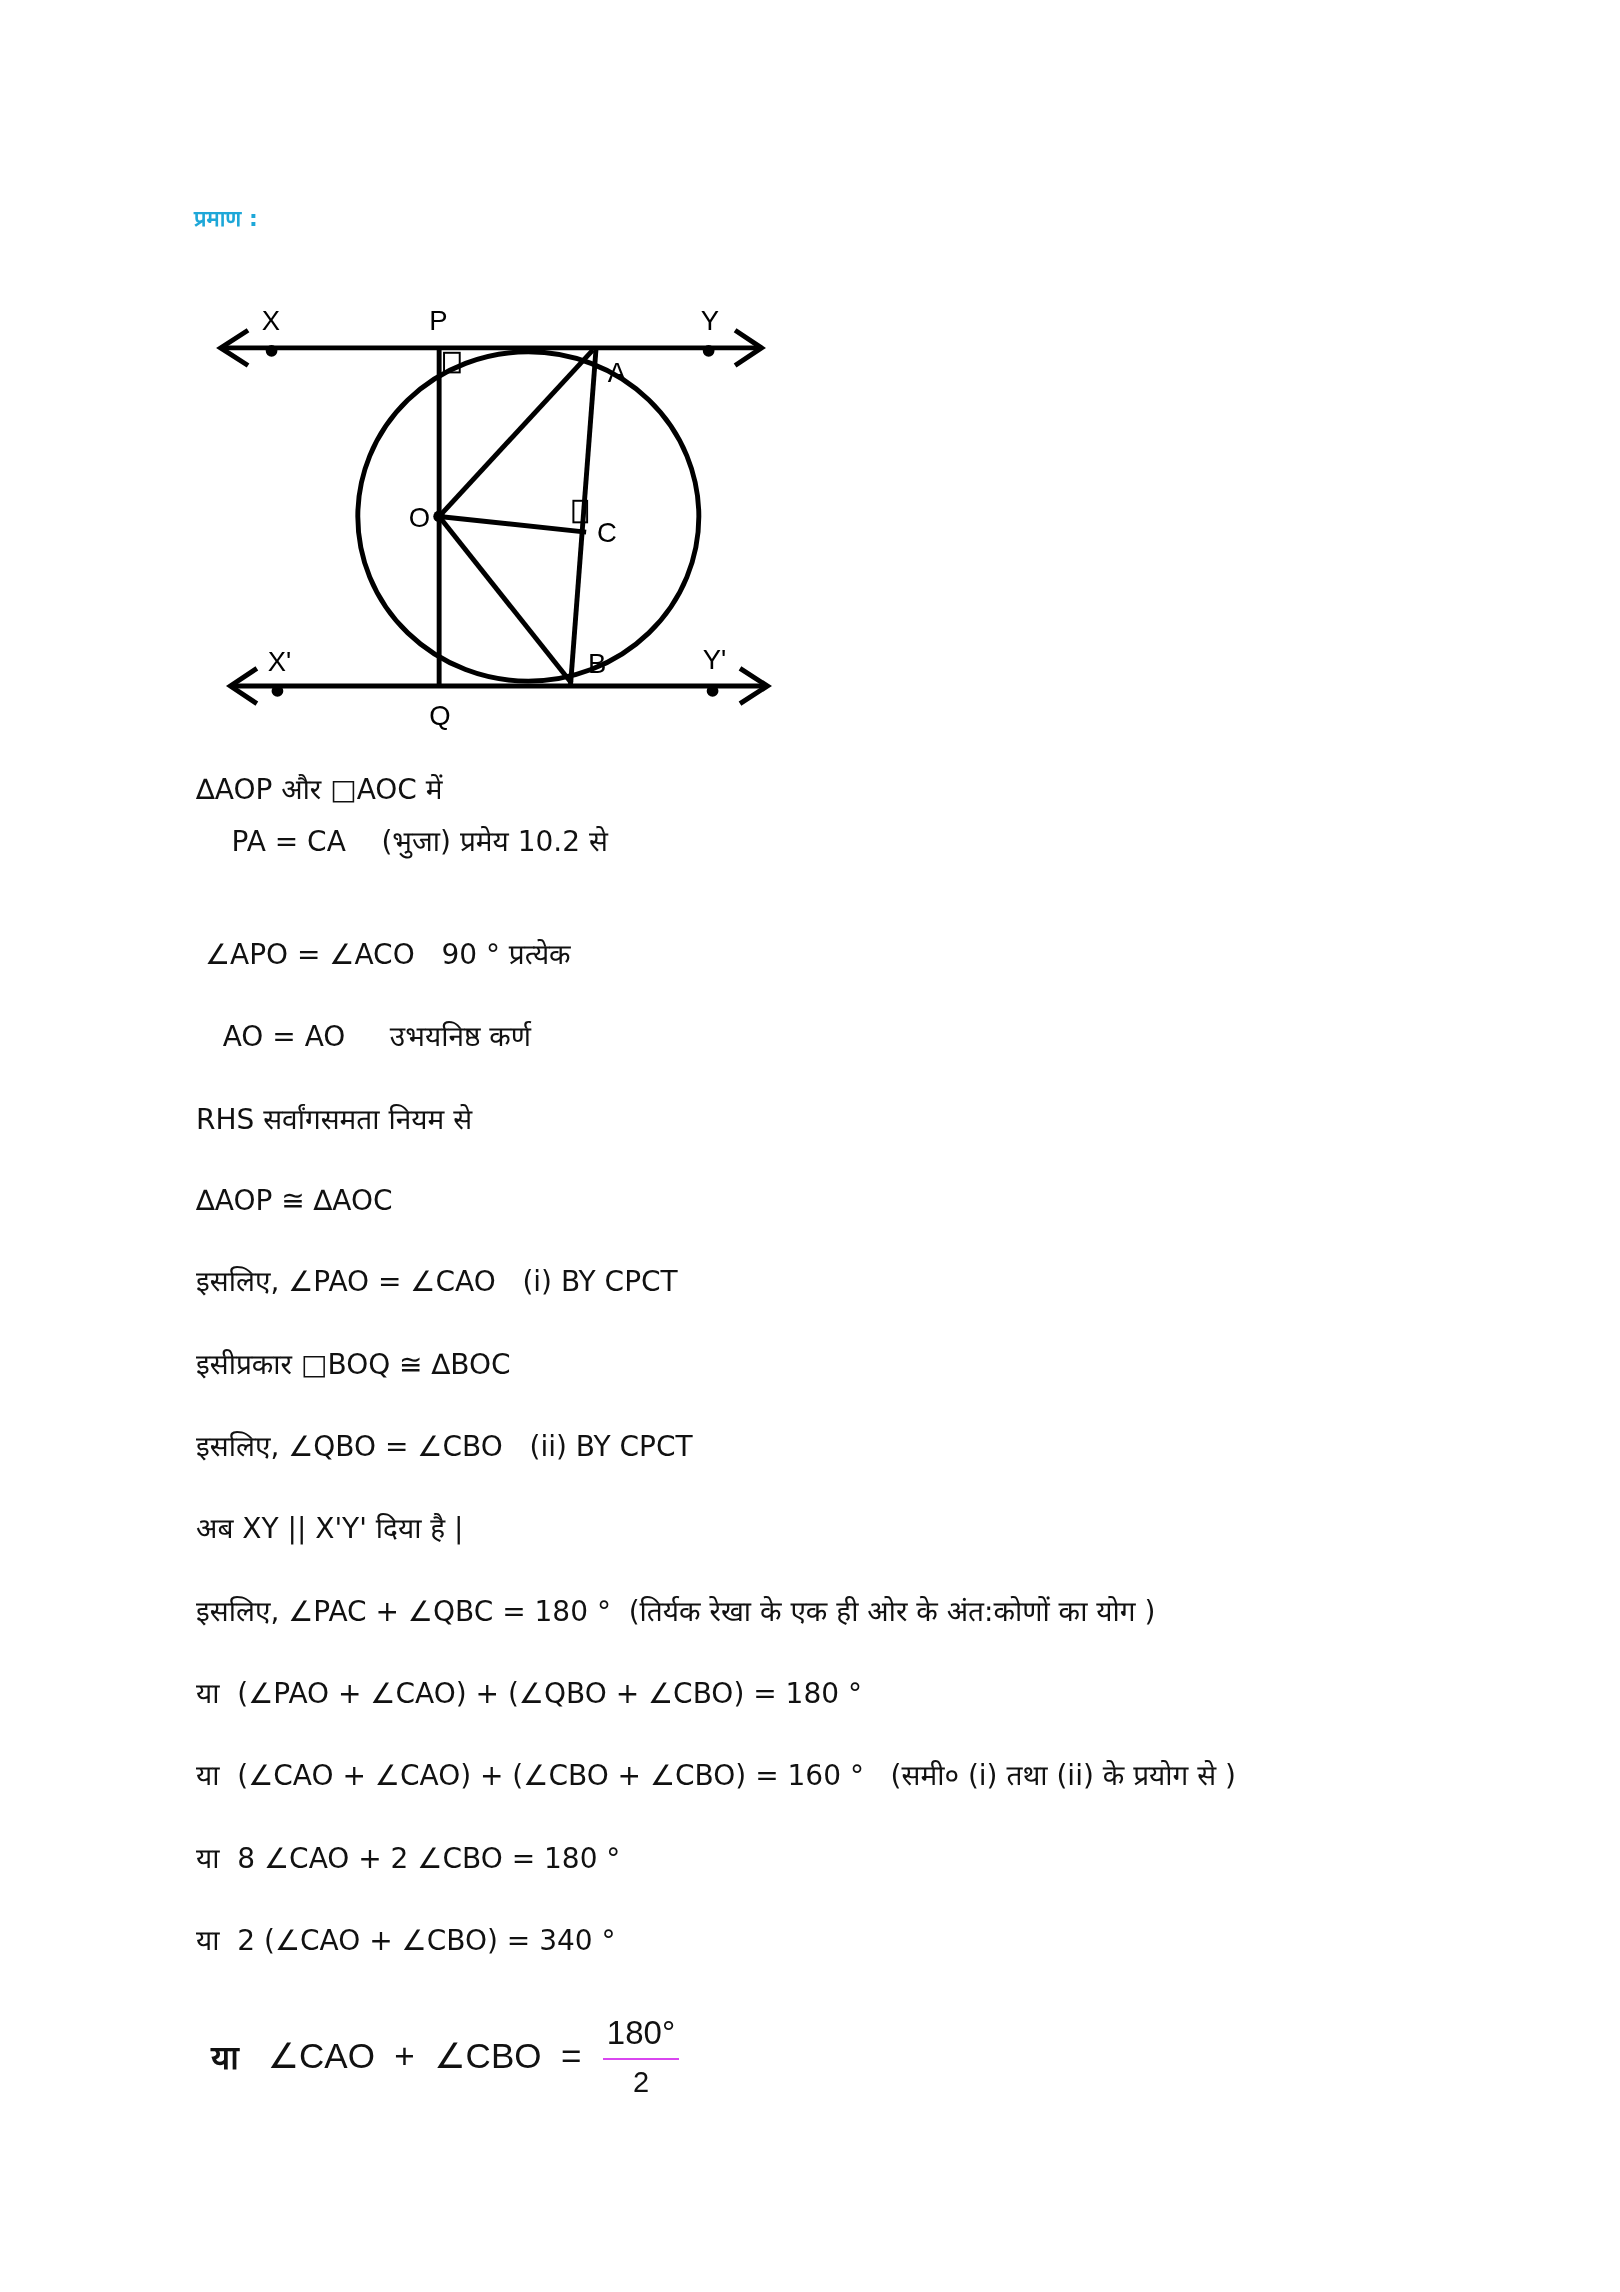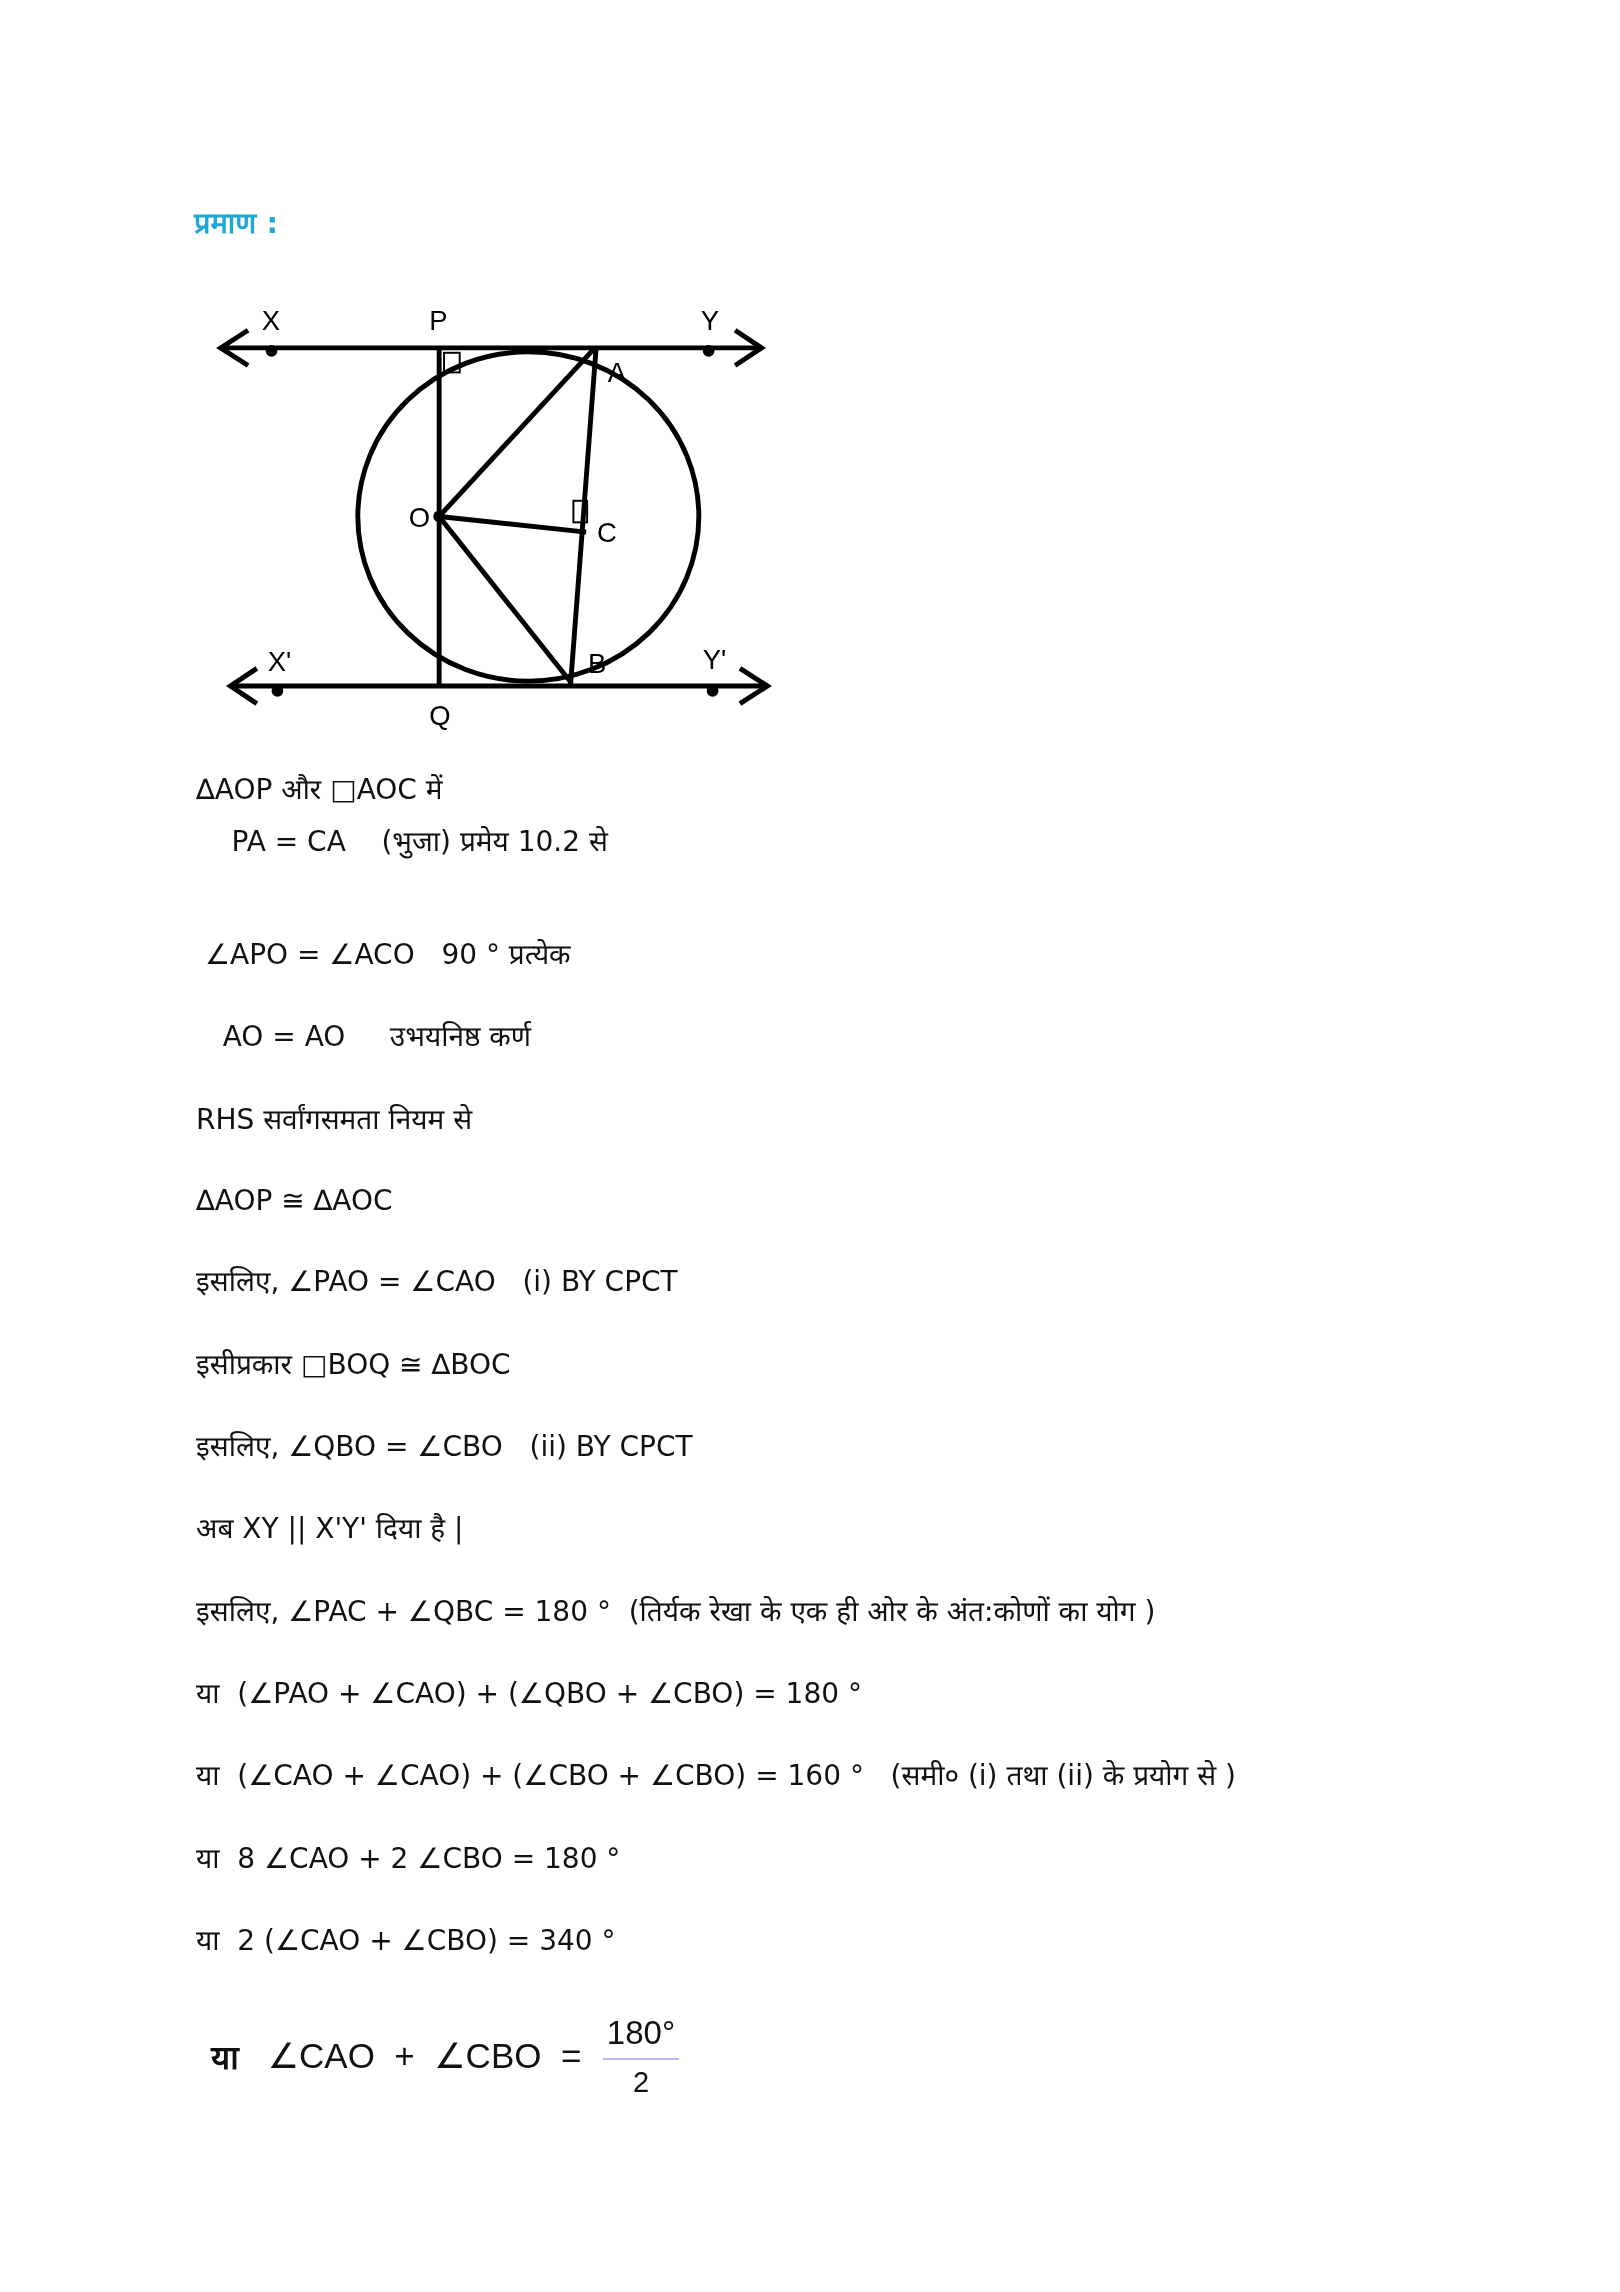--- a/index.html
+++ b/index.html
@@ -1,25 +1,25 @@
 <!DOCTYPE html>
 <html><head>
 <meta charset="utf-8">
 <style>
   html, body { margin:0; padding:0; background:#ffffff; }
   body { width:1620px; height:2293px; position:relative; overflow:hidden;
          font-family:"DejaVu Sans", sans-serif; color:#111; }
-  .heading { position:absolute; left:194px; top:202px; font-size:29px; font-weight:bold; }
+  .heading { position:absolute; left:194px; top:202px; font-size:22px; font-weight:bold; }
   .diagram { position:absolute; left:201px; top:289px; width:588px; height:451px; }
   .line { position:absolute; left:196px; font-size:28px; white-space:pre; line-height:39px; }
   .final { position:absolute; left:211px; top:2014px; font-family:"Liberation Sans", sans-serif;
            font-size:35px; display:flex; align-items:center; white-space:pre; }
   .final .ya { font-family:"DejaVu Sans", sans-serif; font-weight:bold; font-size:33px; margin-right:29px; }
   .frac { display:inline-flex; flex-direction:column; align-items:center; margin-left:21.6px; }
-  .frac .num { font-size:33px; border-bottom:2px solid #c4b5fd; padding:0 3.9px 5.9px; }
+  .frac .num { font-size:33px; border-bottom:2px solid #d946ef; padding:0 3.9px 5.9px; }
   .frac .den { font-size:29px; padding-top:5.9px; }
 </style>
 </head>
 <body>
 
 <div class="heading" style="color:#1ea7d8">प्रमाण :</div>
 
 <svg class="diagram" viewBox="0 0 600 460" xmlns="http://www.w3.org/2000/svg">
   <g stroke="#000" stroke-width="5" fill="none">
 

